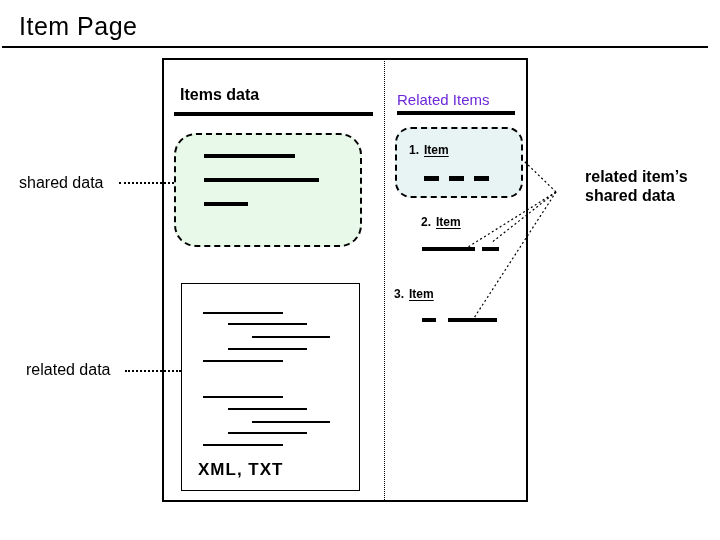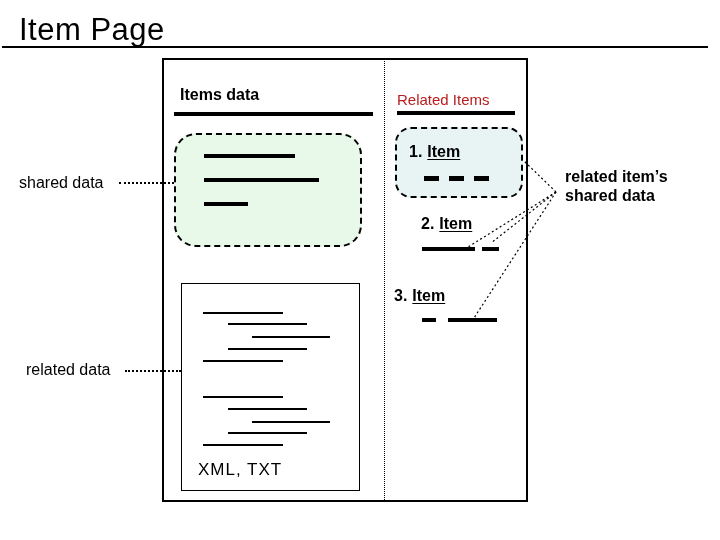--- a/index.html
+++ b/index.html
@@ -1,39 +1,39 @@
 <!DOCTYPE html>
 <html><head>
 <meta charset="utf-8">
 <style>
   html,body{margin:0;padding:0;background:#fff;}
   .stage{
     position:relative;width:720px;height:540px;background:#ffffff;overflow:hidden;
     font-family:"Liberation Sans",sans-serif;color:#000;
   }
   .abs{position:absolute;}
-  .slide-title{font-size:31px;font-weight:400;letter-spacing:.5px;white-space:nowrap;}
+  .slide-title{font-size:25px;font-weight:400;letter-spacing:.5px;white-space:nowrap;}
   .title-rule{height:2px;background:#000;}
   .main-box{border:2px solid #000;background:#fff;box-sizing:border-box;}
   .divider{width:0;border-left:1.5px dotted #000;}
   .heading-bold{font-size:16px;font-weight:700;white-space:nowrap;}
-  .heading-reg{font-size:15px;font-weight:400;color:#b91c1c;white-space:nowrap;}
+  .heading-reg{font-size:15px;font-weight:400;color:#6d28d9;white-space:nowrap;}
   .heading-rule{height:4px;background:#000;}
   .shared-box{border:2px dashed #000;border-radius:22px;box-sizing:border-box;}
   .related-box{border:2px dashed #000;border-radius:16px;box-sizing:border-box;}
   .private-box{border:1.5px solid #000;background:#fff;box-sizing:border-box;}
   .bar{position:absolute;height:4px;background:#000;}
   .tl{position:absolute;height:1.5px;background:#000;}
   .dotline{position:absolute;height:0;border-top:2px dotted #000;}
   .side-label{font-size:16px;font-weight:400;white-space:nowrap;}
-  .callout-label{font-size:16px;font-weight:700;line-height:19px;white-space:nowrap;}
-  .item-entry{position:absolute;font-size:16px;font-weight:700;white-space:nowrap;}
+  .callout-label{font-size:16px;font-weight:700;line-height:19px;white-space:nowrap;margin-left:20px;}
+  .item-entry{position:absolute;font-size:12px;font-weight:700;white-space:nowrap;}
   .item-entry .num{margin-right:5px;}
   .item-link{text-decoration:underline;text-underline-offset:2px;cursor:pointer;}
-  .xml-label{font-size:17px;font-weight:400;letter-spacing:1px;white-space:nowrap;}
+  .xml-label{font-size:17px;font-weight:700;letter-spacing:1px;white-space:nowrap;}
   svg.overlay{position:absolute;left:0;top:0;pointer-events:none;}
 </style>
 </head>
 <body>
 
 <div class="stage">
 
   <div class="abs slide-title" style="left:19px;top:12px;">Item Page</div>
   <div class="abs title-rule" style="left:2px;top:46px;width:706px;"></div>
 

